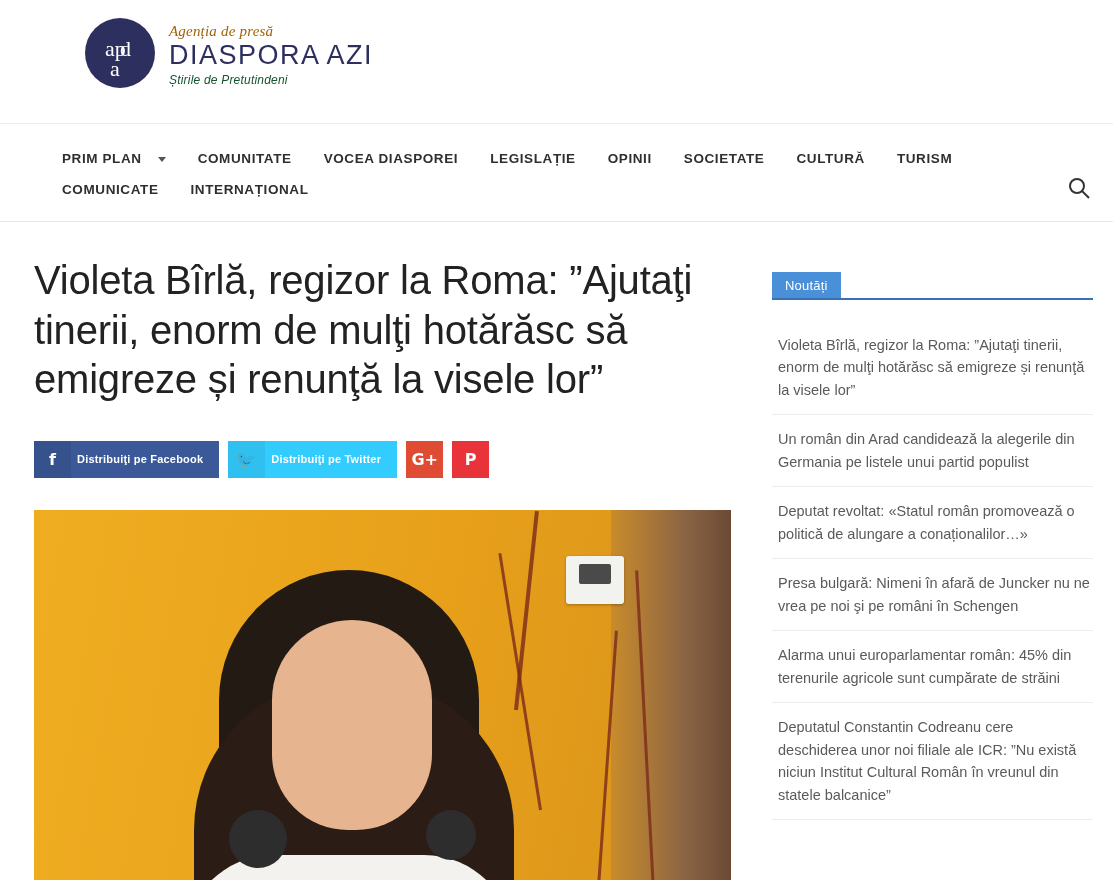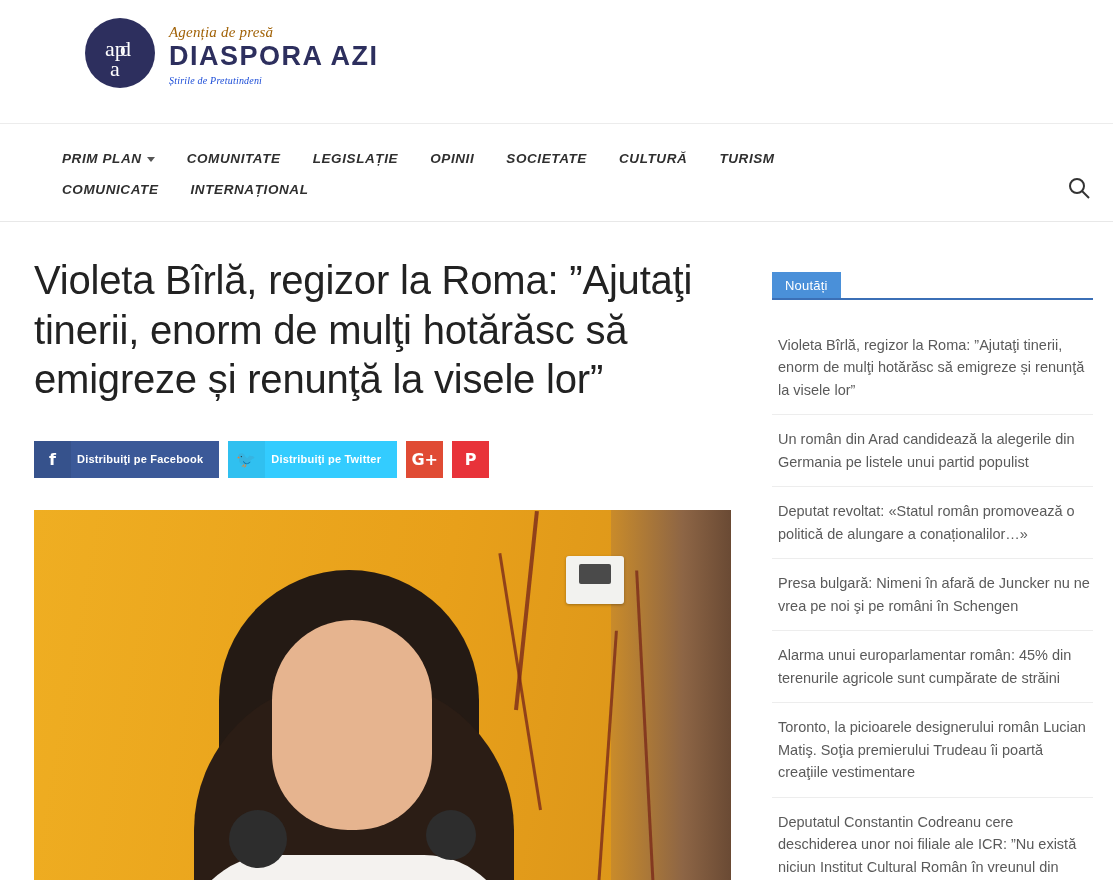--- a/index.html
+++ b/index.html
@@ -42,29 +42,29 @@
     font-family: "Liberation Serif", serif;
     font-style: italic;
     font-size: 15px;
     color: #a16207;
     letter-spacing: .2px;
   }
   .logo-main {
     font-size: 27px;
     letter-spacing: 1.5px;
     color: #2d2f5e;
-    font-weight: 700;
+    font-weight: 400;
     line-height: 1.15;
     font-family: "Liberation Sans", sans-serif;
   }
   .logo-sub {
-    font-family: Liberation Serif, serif;
+    font-family: Liberation Sans, sans-serif;
     font-style: italic;
-    font-size: 10px;
-    color: #1d4ed8;
+    font-size: 12px;
+    color: #14532d;
     letter-spacing: .2px;
     margin-top: 2px;
   }
 
   
   .navbar {
     position: relative;
     border-top: 1px solid #ececec;
     border-bottom: 1px solid #e8e8e8;
     padding: 0 0 0 46px;
@@ -74,22 +74,21 @@
   .nav-item {
     font-size: 13.5px;
     font-weight: bold;
     letter-spacing: .6px;
     color: #2f2f2f;
     padding: 8px 16px;
     white-space: nowrap;
     cursor: pointer;
     display: flex;
     align-items: center;
-    gap: 5px;
-    font-style: italic;
+    gap: 16px;
   }
   .caret {
     display: inline-block;
     width: 0; height: 0;
     border-left: 4px solid transparent;
     border-right: 4px solid transparent;
     border-top: 5px solid #555;
     margin-top: 2px;
   }
   .nav-row-2 { width: 100%; display: flex; }
@@ -256,20 +255,21 @@
     </div>
   </div>
 
   <div class="navbar">
     <div class="nav-row">
       <div class="nav-item">
         <span>PRIM PLAN</span>
         <span class="caret"></span>
       </div>
       <div class="nav-item">COMUNITATE</div>
+      <div class="nav-item">VOCEA DIASPOREI</div>
       <div class="nav-item">LEGISLAȚIE</div>
       <div class="nav-item">OPINII</div>
       <div class="nav-item">SOCIETATE</div>
       <div class="nav-item">CULTURĂ</div>
       <div class="nav-item">TURISM</div>
       <div class="nav-row-2">
         <div class="nav-item">COMUNICATE</div>
         <div class="nav-item">INTERNAȚIONAL</div>
       </div>
     </div>
@@ -323,19 +323,18 @@
     <div class="side-col">
       <div class="side-head">
         <div class="side-tab">Noutăți</div>
       </div>
       <div class="news-list">
         <div class="news-item">Violeta Bîrlă, regizor la Roma: ”Ajutaţi tinerii, enorm de mulţi hotărăsc să emigreze și renunţă la visele lor”</div>
         <div class="news-item">Un român din Arad candidează la alegerile din Germania pe listele unui partid populist</div>
         <div class="news-item">Deputat revoltat: «Statul român promovează o politică de alungare a conaționalilor…»</div>
         <div class="news-item">Presa bulgară: Nimeni în afară de Juncker nu ne vrea pe noi şi pe români în Schengen</div>
         <div class="news-item">Alarma unui europarlamentar român: 45% din terenurile agricole sunt cumpărate de străini</div>
-        <div class="news-item">Toronto, la picioarele designerului român Lucian Matiş. Soţia premierului Trudeau îi poartă creaţiile vestimentare</div>
         <div class="news-item">Deputatul Constantin Codreanu cere deschiderea unor noi filiale ale ICR: ”Nu există niciun Institut Cultural Român în vreunul din statele balcanice”</div>
       </div>
     </div>
 
   </div>
 </div>
 
 </body></html>

